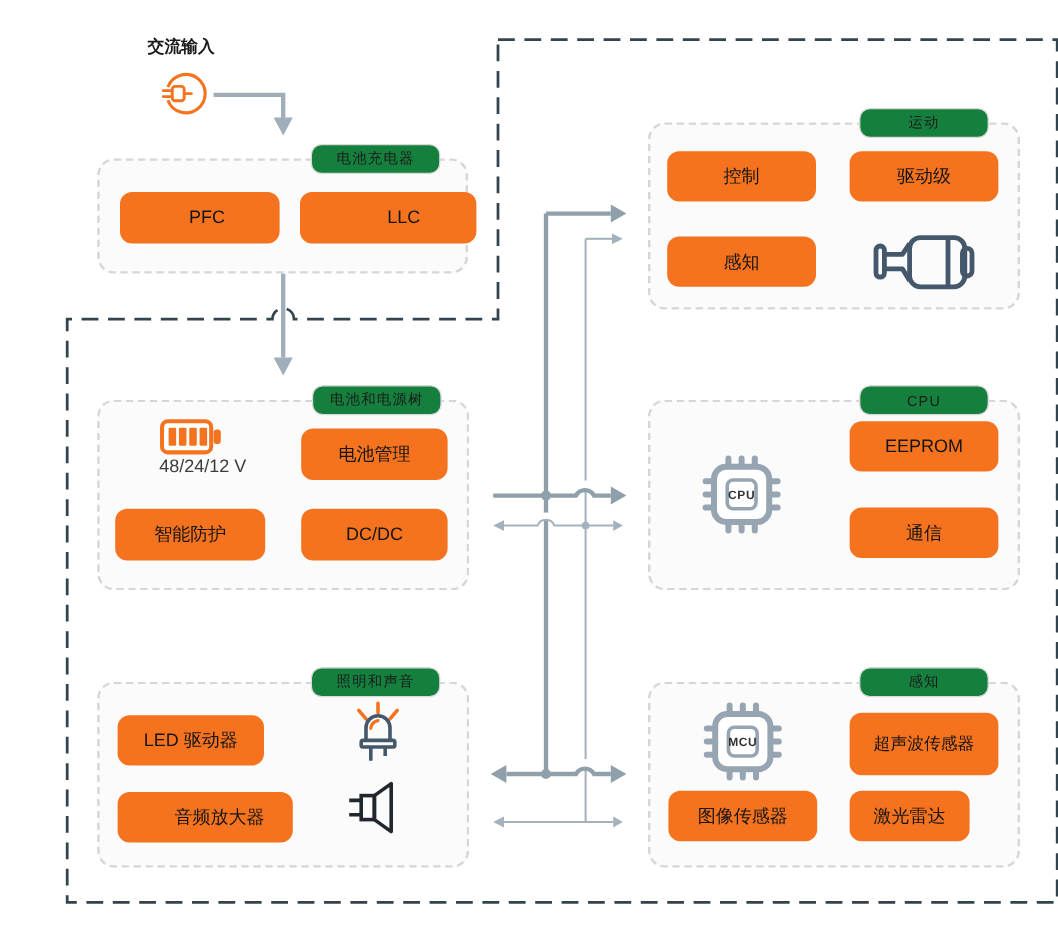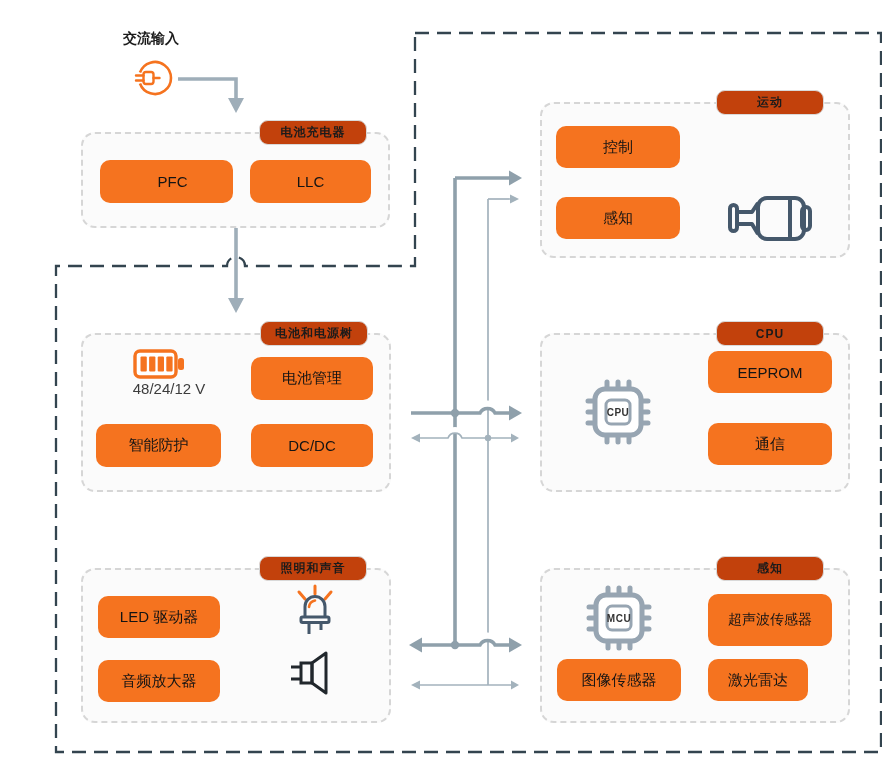--- a/index.html
+++ b/index.html
@@ -1,22 +1,22 @@
 <!DOCTYPE html>
 <html style="--accent-orange: #F5731F; --boundary: #33444F; --connector: #8FA0AB; --connector-thin: #A3B2BC; --box-border: #D6D6D6; --box-fill: #FBFBFB; --icon-slate: #45586B; --icon-gray: #97A5B2; --speaker-dark: #21272C;"><head>
 <meta charset="utf-8">
 <style>
   html,body{margin:0;padding:0;background:#fff;}
   body{font-family:"Liberation Sans","DejaVu Sans",sans-serif;}
   .canvas{position:relative;width:882px;height:777px;background:#fff;overflow:hidden;margin-left:23px;}
   .connectors{position:absolute;left:0;top:0;z-index:1;}
   .gbox{position:absolute;background:var(--box-fill);border:2px dashed var(--box-border);
         border-radius:14px;box-sizing:border-box;z-index:0;}
-  .pill{position:absolute;height:25px;background:#c2410c;border:1px solid #d9d9d9;border-radius:9px;
-        display:flex;align-items:center;justify-content:center;font-size:12px;font-weight:bold;
+  .pill{position:absolute;height:25px;background:#15803d;border:1px solid #d9d9d9;border-radius:9px;
+        display:flex;align-items:center;justify-content:center;font-size:12px;font-weight:normal;
         color:#1b1b1b;letter-spacing:1px;z-index:3;box-sizing:border-box;}
   .blk{position:absolute;background:var(--accent-orange);border-radius:10px;display:flex;
        align-items:center;justify-content:center;font-size:15px;color:#141414;z-index:2;
        font-weight:500;}
   .icon{position:absolute;z-index:2;}
   .ac-label{position:absolute;left:100px;top:30px;font-size:14px;font-weight:bold;color:#1b1b1b;z-index:2;}
   .bat-caption{position:absolute;left:95px;top:380px;width:102px;text-align:center;font-size:15px;
                color:#3c3c3c;z-index:2;}
   .chip-text{font-size:10px;font-weight:bold;fill:#333;font-family:"Liberation Sans","DejaVu Sans",sans-serif;letter-spacing:.5px;}
   .stroke-orange{stroke:var(--accent-orange);}
@@ -89,57 +89,58 @@
   <div class="ac-label">交流输入</div>
   <svg class="icon" style="left:108px;top:55px;" width="48" height="48" viewBox="0 0 48 48">
     <path d="M8.96,17.5 A16,16 0 1 1 8.96,28.5" fill="none" class="stroke-orange" stroke-width="2.6"></path>
     <rect x="12.5" y="17" width="10" height="12" rx="2.5" fill="#fff" class="stroke-orange" stroke-width="2.4"></rect>
     <path d="M12.5,20.5 H5 M12.5,25.5 H5 M22.5,23 H28.5" fill="none" class="stroke-orange" stroke-width="2.4" stroke-linecap="round"></path>
   </svg>
 
   <div class="gbox" style="left:58px;top:132px;width:309px;height:96px;"></div>
   <div class="pill" style="left:236px;top:120px;width:108px;">电池充电器</div>
   <div class="blk" style="left:77px;top:160px;width:121px;height:43px;padding-left:12px;">PFC</div>
-  <div class="blk" style="left:227px;top:160px;width:121px;height:43px;">LLC</div>
+  <div class="blk" style="left:227px;top:160px;width:121px;height:43px;padding-left:26px;">LLC</div>
 
   <div class="gbox" style="left:58px;top:333px;width:310px;height:159px;"></div>
   <div class="pill" style="left:237px;top:321px;width:108px;">电池和电源树</div>
   <svg class="icon" style="left:110px;top:348px;" width="52" height="32" viewBox="0 0 52 32">
     <rect x="2" y="3" width="41" height="26" rx="5" fill="#fff" class="stroke-orange" stroke-width="3.4"></rect>
     <rect x="7.5" y="8.5" width="6.3" height="15" rx="1" class="fill-orange"></rect>
     <rect x="16.1" y="8.5" width="6.3" height="15" rx="1" class="fill-orange"></rect>
     <rect x="24.7" y="8.5" width="6.3" height="15" rx="1" class="fill-orange"></rect>
     <rect x="33.3" y="8.5" width="6.3" height="15" rx="1" class="fill-orange"></rect>
     <rect x="45" y="10" width="6" height="12" rx="2.5" class="fill-orange"></rect>
   </svg>
   <div class="bat-caption">48/24/12 V</div>
   <div class="blk" style="left:73px;top:424px;width:125px;height:43px;">智能防护</div>
   <div class="blk" style="left:228px;top:357px;width:122px;height:43px;">电池管理</div>
   <div class="blk" style="left:228px;top:424px;width:122px;height:43px;">DC/DC</div>
 
   <div class="gbox" style="left:58px;top:568px;width:310px;height:155px;"></div>
   <div class="pill" style="left:236px;top:556px;width:108px;">照明和声音</div>
   <div class="blk" style="left:75px;top:596px;width:122px;height:42px;">LED 驱动器</div>
-  <div class="blk" style="left:75px;top:660px;width:122px;height:42px;">音频放大器</div>
+  <div class="blk" style="left:75px;top:660px;width:122px;height:42px;padding-left:24px;">音频放大器</div>
   <svg class="icon" style="left:268px;top:583px;" width="48" height="62" viewBox="0 0 48 62">
     <path d="M8,9 L14,16 M24,3 V11 M40,9 L34,16" fill="none" class="stroke-orange" stroke-width="3" stroke-linecap="round"></path>
     <path d="M18,24 A7.5,7.5 0 0 1 24,17.5" fill="none" class="stroke-orange" stroke-width="2.6" stroke-linecap="round"></path>
     <path d="M14,34 V23.5 A10,10 0 0 1 34,23.5 V34" fill="none" class="stroke-slate" stroke-width="3"></path>
     <rect x="10" y="34" width="28" height="5.5" rx="1.5" fill="none" class="stroke-slate" stroke-width="3"></rect>
     <path d="M18,40 V51 M30,40 V47" fill="none" class="stroke-slate" stroke-width="3"></path>
   </svg>
   <svg class="icon" style="left:266px;top:650px;" width="46" height="46" viewBox="0 0 46 46">
     <path d="M2,17 H12 M2,29 H12" fill="none" class="stroke-dark" stroke-width="3"></path>
     <rect x="12" y="13" width="11" height="20" fill="none" class="stroke-dark" stroke-width="3"></rect>
     <path d="M23,13 L37,3 V43 L23,33 Z" fill="none" class="stroke-dark" stroke-width="3" stroke-linejoin="round"></path>
   </svg>
 
   <div class="gbox" style="left:517px;top:102px;width:310px;height:156px;"></div>
   <div class="pill" style="left:693px;top:90px;width:108px;">运动</div>
   <div class="blk" style="left:533px;top:126px;width:124px;height:42px;">控制</div>
+  <div class="blk" style="left:685px;top:126px;width:124px;height:42px;">驱动级</div>
   <div class="blk" style="left:533px;top:197px;width:124px;height:42px;">感知</div>
   <svg class="icon" style="left:702px;top:191px;" width="96" height="56" viewBox="0 0 96 56">
     <rect x="5" y="14" width="7" height="26" rx="3.5" fill="none" class="stroke-slate" stroke-width="4" stroke-linejoin="round"></rect>
     <path d="M12,21 H27 L33,12 M12,33 H27 L33,43" fill="none" class="stroke-slate" stroke-width="4" stroke-linejoin="round"></path>
     <rect x="33" y="7" width="46" height="41" rx="9" fill="none" class="stroke-slate" stroke-width="4"></rect>
     <path d="M65,7 V48" fill="none" class="stroke-slate" stroke-width="4"></path>
     <rect x="77" y="16" width="8" height="23" rx="4" fill="none" class="stroke-slate" stroke-width="4"></rect>
   </svg>
 
   <div class="gbox" style="left:517px;top:333px;width:310px;height:159px;"></div>

